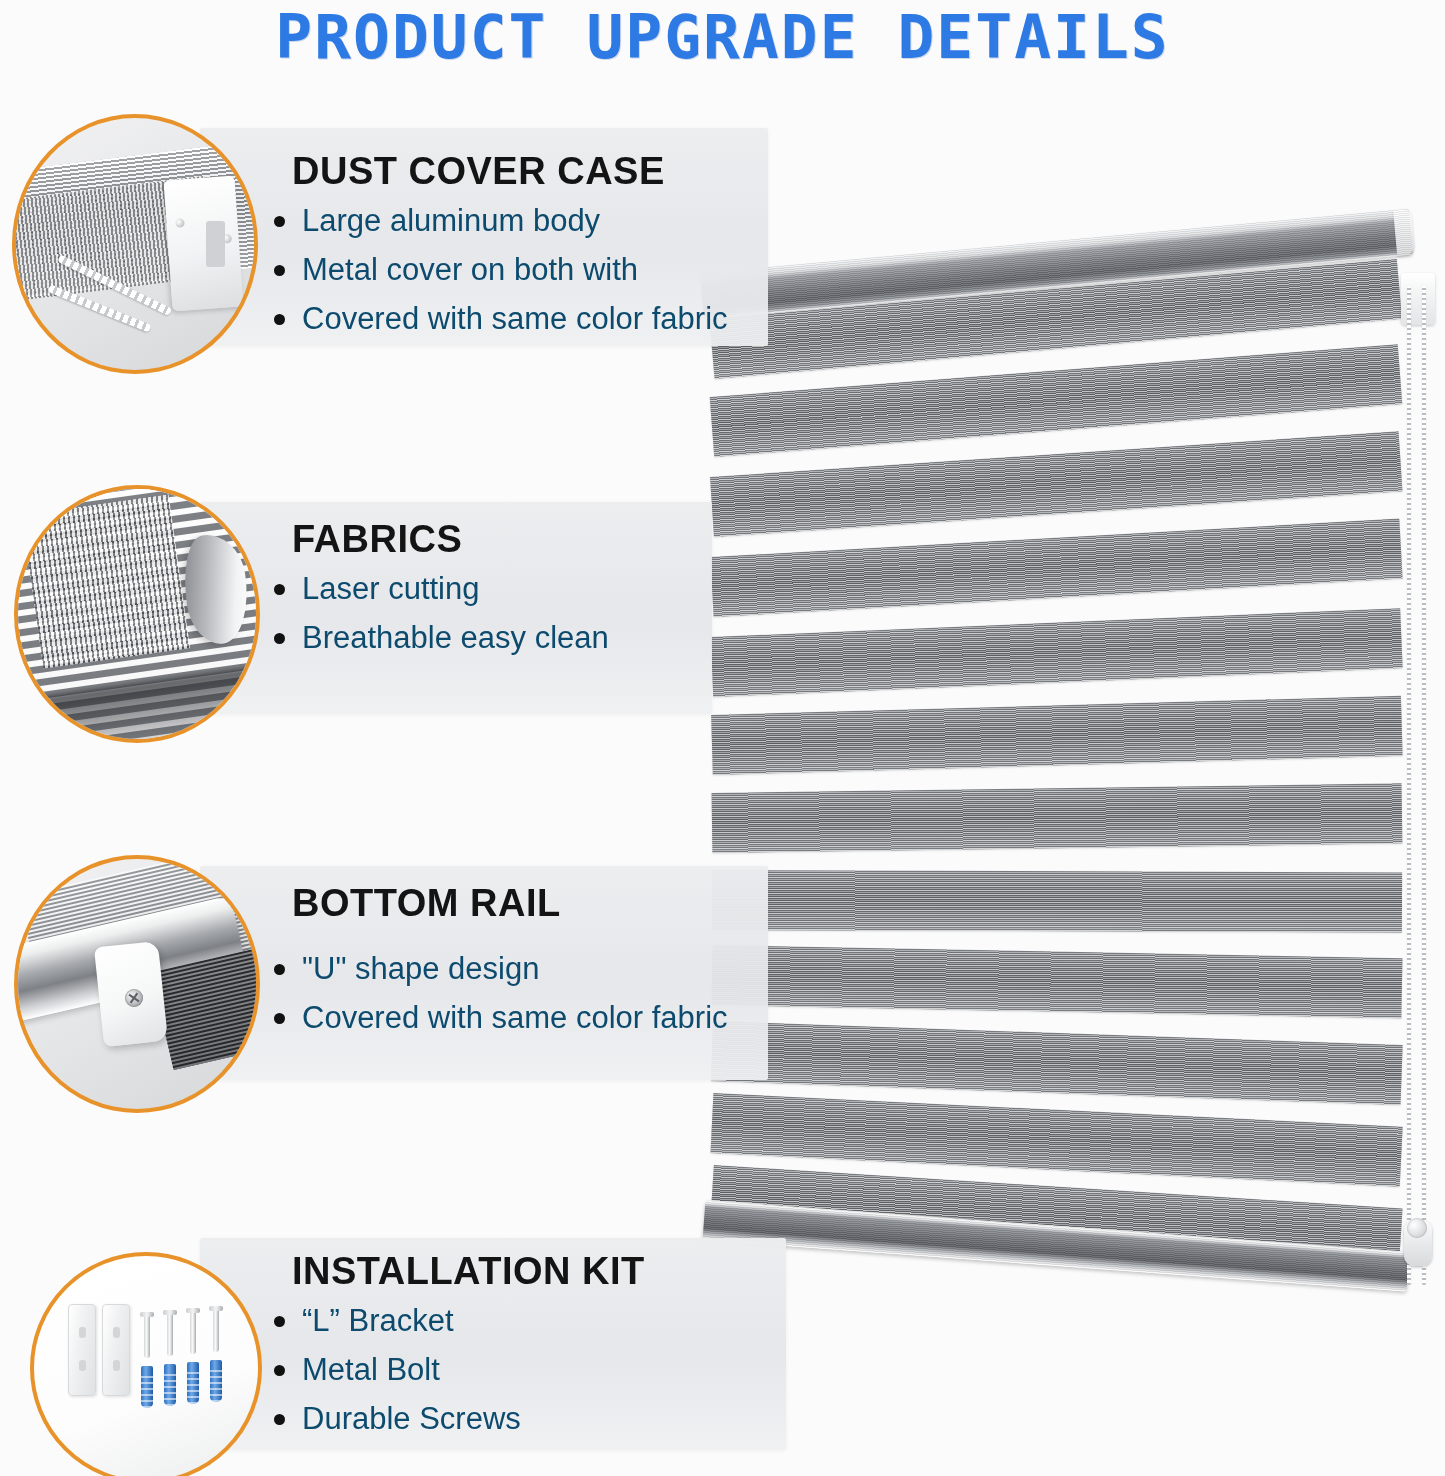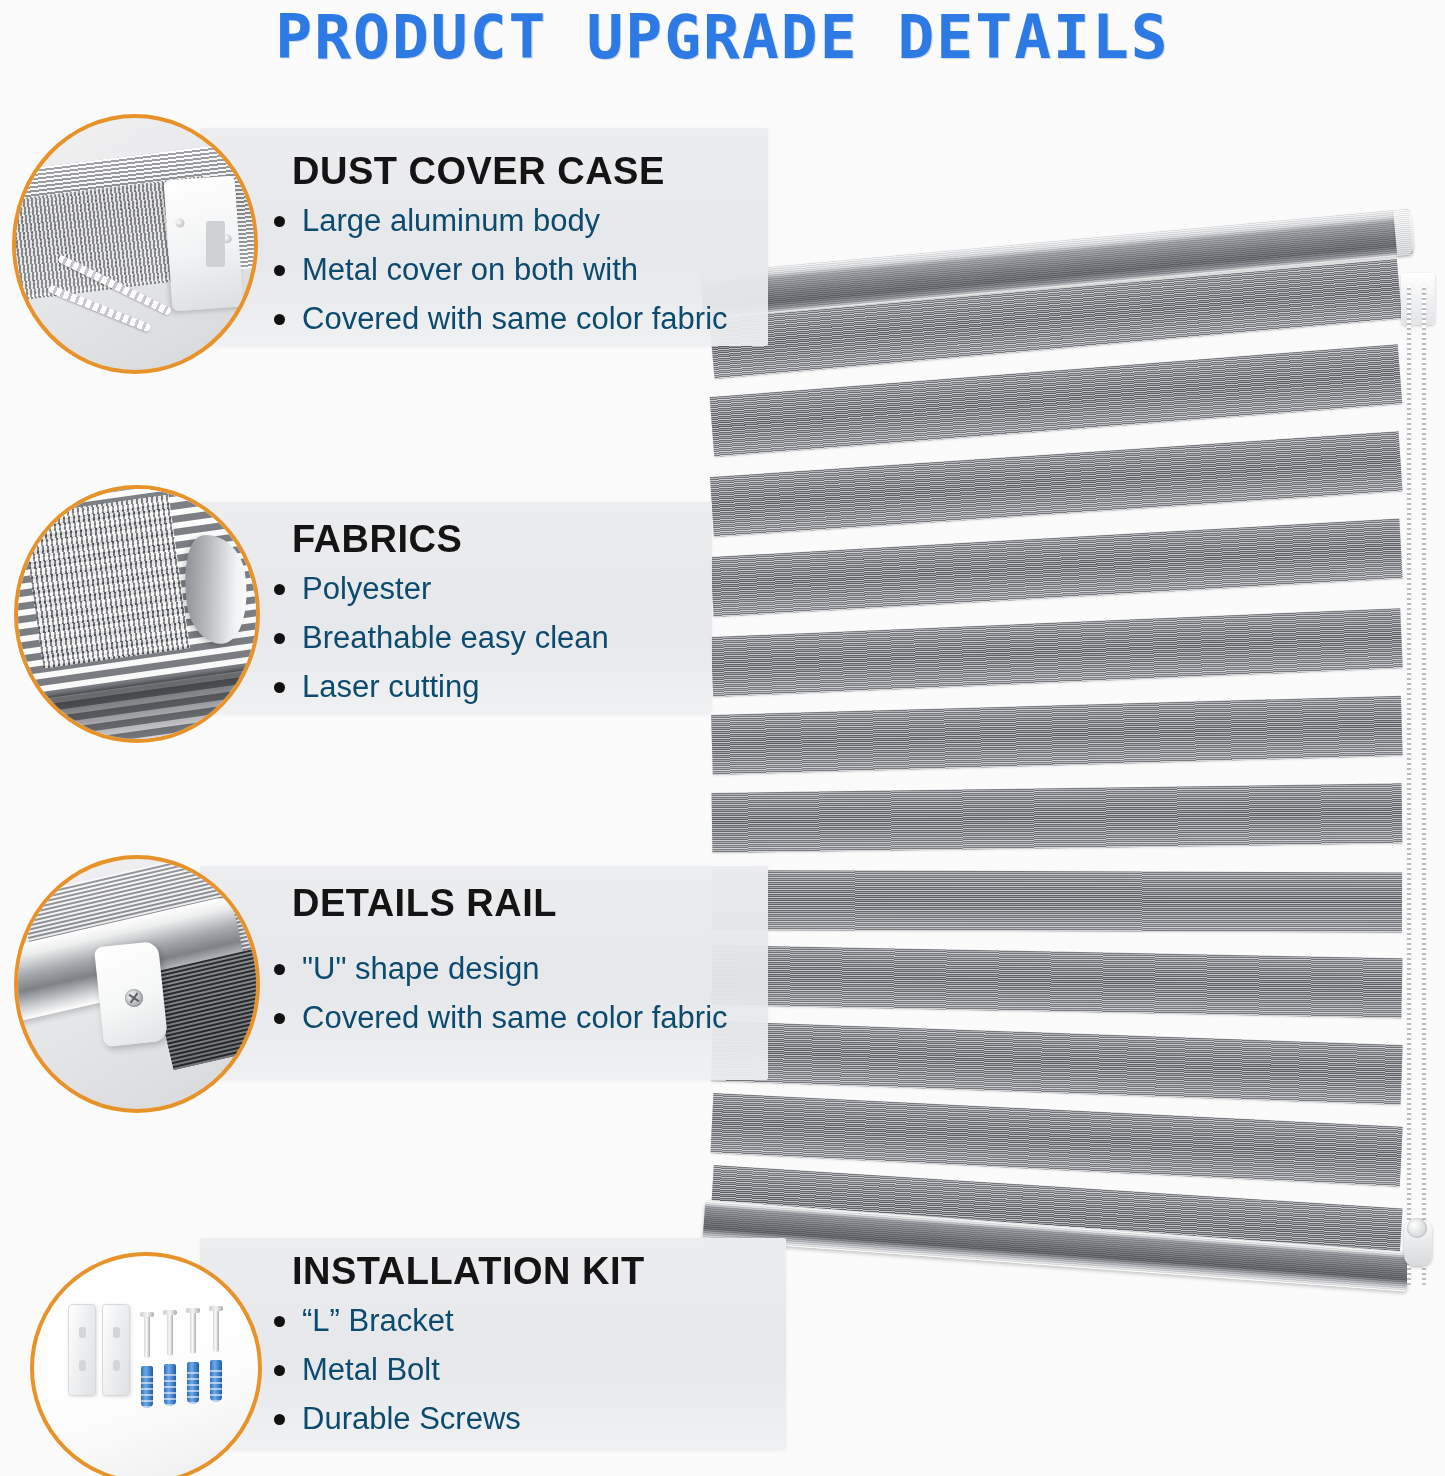--- a/index.html
+++ b/index.html
@@ -392,40 +392,39 @@
       </div>
     </div>
   </div>
 
   <div class="info-section">
     <div class="text-panel" style="left:200px;top:502px;width:512px;height:212px;">
       <div class="panel-fade"></div>
     </div>
     <div class="sec-title" style="left:272px;top:518px;">FABRICS</div>
     <ul class="bullets" style="left:272px;top:573px;">
-      <li>Polyester</li>
+      <li>Laser cutting</li>
       <li>Breathable  easy clean</li>
-      <li>Laser cutting</li>
     </ul>
 
     <div class="oval" style="left:14px;top:485px;width:246px;height:258px;">
       <div class="oval-inner">
         <div class="fab-sheet"></div>
         <div class="fab-mesh"></div>
         <div class="fab-curl"></div>
         <div class="fab-shadow"></div>
       </div>
     </div>
   </div>
 
   <div class="info-section">
     <div class="text-panel" style="left:200px;top:866px;width:568px;height:214px;">
       <div class="panel-fade"></div>
     </div>
-    <div class="sec-title" style="left:272px;top:882px;">DETAILS RAIL</div>
+    <div class="sec-title" style="left:272px;top:882px;">BOTTOM RAIL</div>
     <ul class="bullets" style="left:272px;top:953px;">
       <li>"U" shape design</li>
       <li>Covered with same color fabric</li>
     </ul>
 
     <div class="oval" style="left:14px;top:855px;width:246px;height:258px;">
       <div class="oval-inner">
         <div class="br-fabric"></div>
         <div class="br-bar"></div>
         <div class="br-dark"></div>

